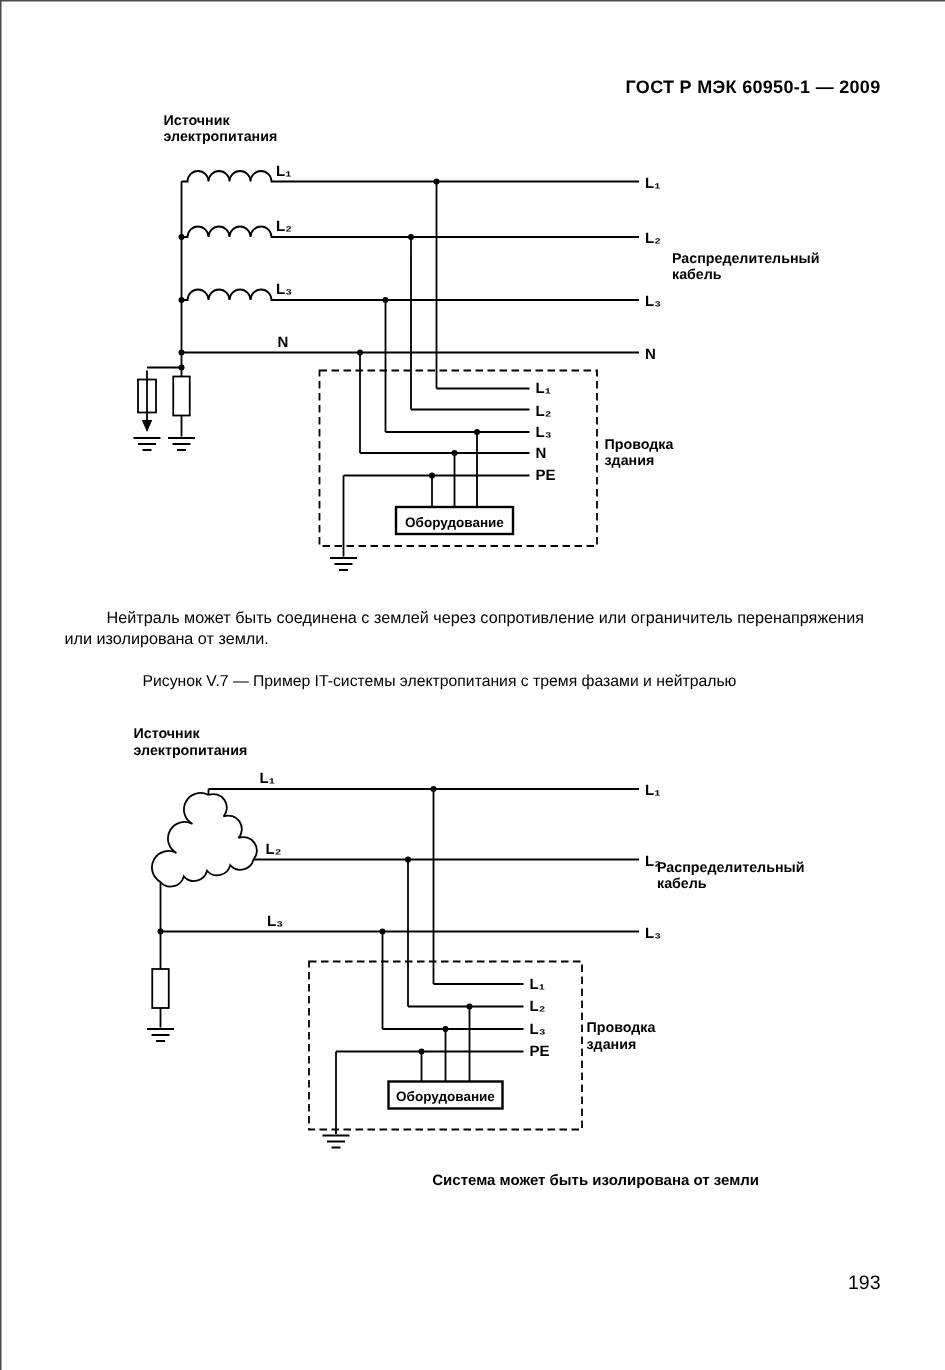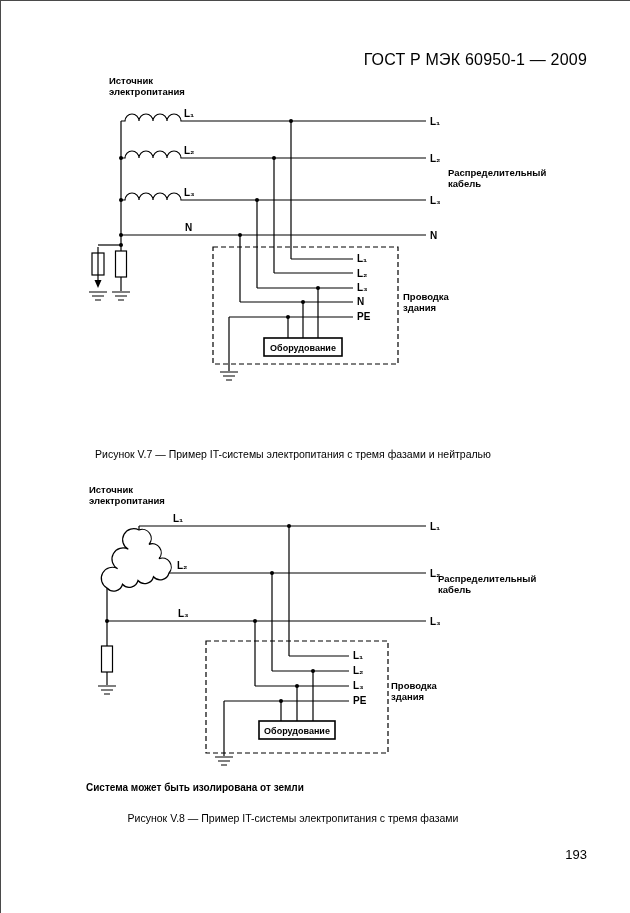--- a/index.html
+++ b/index.html
@@ -1,23 +1,23 @@
 <!DOCTYPE html>
 <html><head>
 <meta charset="utf-8">
 <style>
   html,body{margin:0;padding:0;background:#ffffff;}
   .page{position:relative;width:630px;height:913px;background:#fff;
         font-family:"Liberation Sans",sans-serif;color:#000;
         border:1px solid #4a4a4a;overflow:hidden;}
-  .hdr{position:absolute;top:50px;right:44px;font-size:16px;font-weight:normal;letter-spacing:.2px;}
+  .hdr{position:absolute;top:50px;right:44px;font-size:12px;font-weight:bold;letter-spacing:.2px;}
   .dlabel{position:absolute;font-size:9.5px;font-weight:bold;text-align:left;line-height:1.18;}
   .note{position:absolute;font-size:10.8px;line-height:1.3;}
   .note-indent{text-indent:28px;}
-  .note-bold{font-weight:bold;font-size:10px;text-align:left;}
+  .note-bold{font-weight:bold;font-size:10px;text-align:right;}
   .caption{position:absolute;left:0;width:584px;text-align:center;font-size:10.5px;}
   .pagenum{position:absolute;font-size:13px;right:44px;top:846px;}
   svg{position:absolute;left:0;}
   svg text{font-family:"Liberation Sans",sans-serif;font-size:10px;font-weight:bold;fill:#000;stroke:none;}
   svg .boxtext{font-size:9px;text-anchor:middle;}
   svg path,svg rect,svg line{stroke:#000;stroke-width:1.2;fill:none;}
   svg .dashed{stroke-dasharray:5,3;}
   svg .thick{stroke-width:1.6;}
   svg circle{fill:#000;stroke:none;}
   svg polygon{fill:#000;stroke:none;}
@@ -100,20 +100,21 @@
       <text x="356" y="290">L₃</text>
       <text x="356" y="304">N</text>
       <text x="356" y="319">PE</text>
     </g>
   </svg>
 
   <div class="dlabel" style="left:108px;top:74px;width:100px">Источник электропитания</div>
   <div class="dlabel" style="left:447px;top:166px;width:100px">Распределительный кабель</div>
   <div class="dlabel" style="left:402px;top:290px;width:54px">Проводка здания</div>
 
+  <div class="note note-indent" style="left:42px;top:404px;width:548px">Нейтраль может быть соединена с землей через сопротивление или ограничитель перенапряжения или изолирована от земли.</div>
 
   <div class="caption" style="top:447px">Рисунок V.7 — Пример IT-системы электропитания с тремя фазами и нейтралью</div>
 
   <svg style="top:480px" width="630" height="300" viewBox="0 480 630 300">
     <defs>
       <g id="gnd2">
           <path d="M-9,0 H9 M-6,4 H6 M-3,8 H3"></path>
         </g>
     </defs>
 
@@ -169,17 +170,16 @@
       <text x="352" y="703">PE</text>
     </g>
   </svg>
 
   <div class="dlabel" style="left:88px;top:483px;width:100px">Источник электропитания</div>
   <div class="dlabel" style="left:437px;top:572px;width:100px">Распределительный кабель</div>
   <div class="dlabel" style="left:390px;top:679px;width:54px">Проводка здания</div>
 
   <div class="note note-bold" style="left:85px;top:780px;width:420px">Система может быть изолирована от земли</div>
 
-  <div class="caption" style="top:811px">Рисунок V.8 — Пример IT-системы электропитания с тремя фазами</div>
 
   <div class="pagenum">193</div>
 
 </div>
 
 </body></html>

